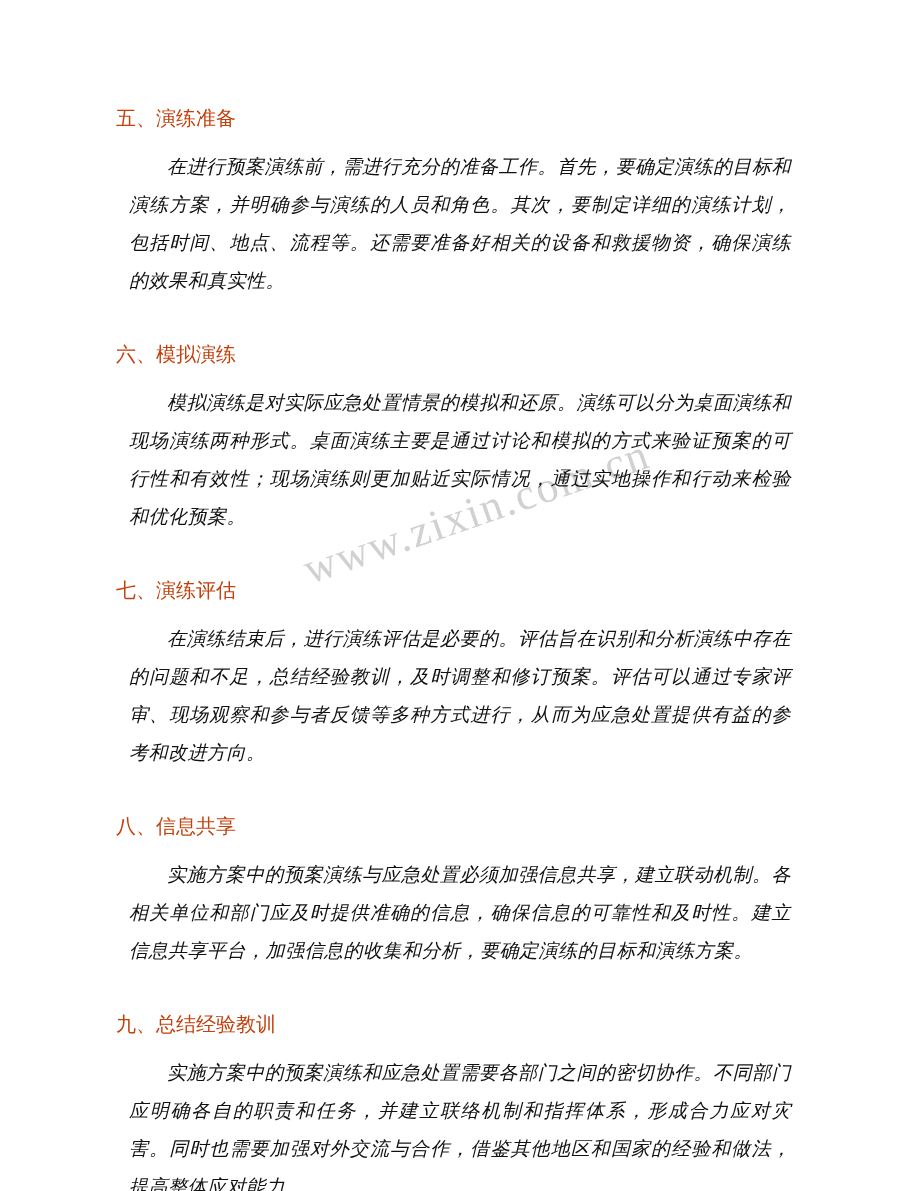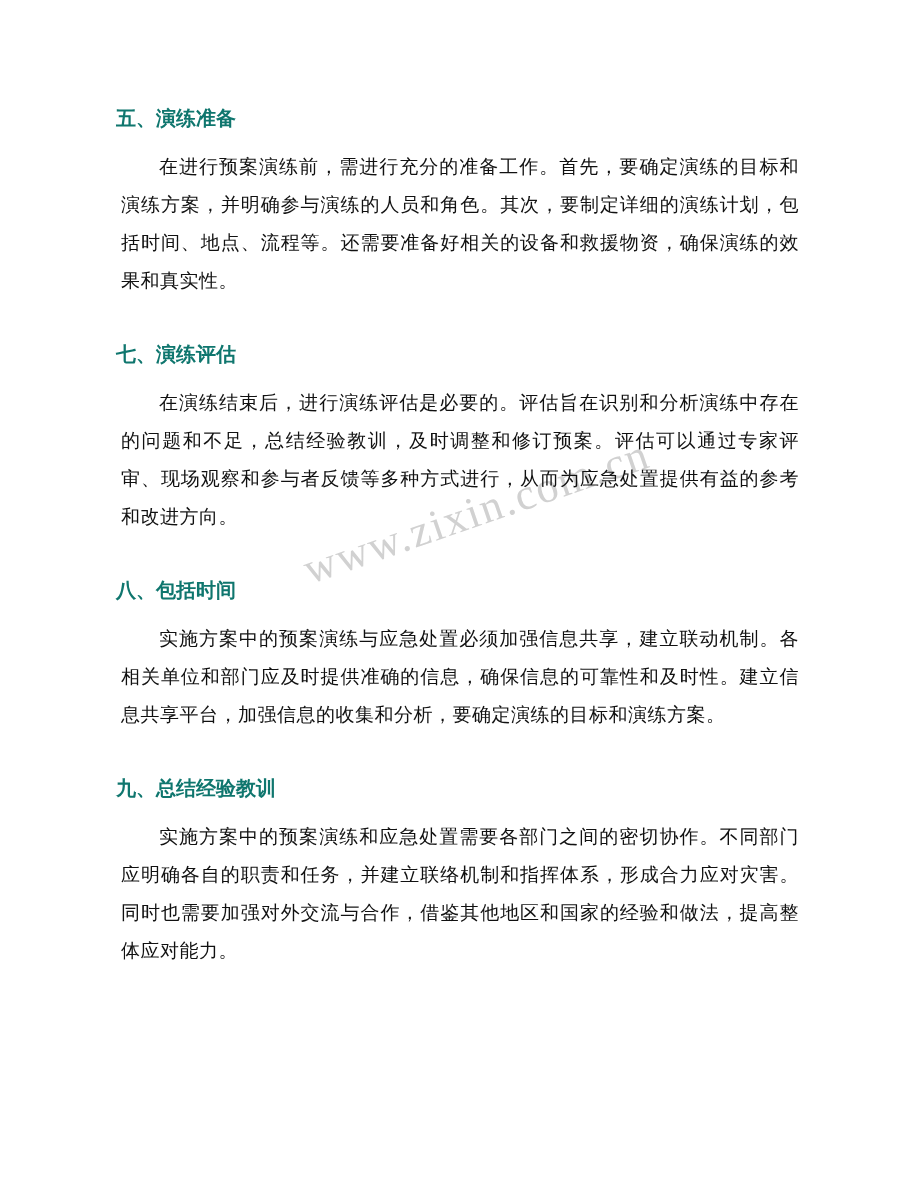--- a/index.html
+++ b/index.html
@@ -20,34 +20,35 @@
     inset: 0;
     box-sizing: border-box;
     padding: 104px 116px 0 116px;
     background: #ffffff;
   }
   .doc-section { margin: 0 0 40px 0; }
   .doc-section:last-child { margin-bottom: 0; }
   .section-heading {
     font-family: "Liberation Sans", "DejaVu Sans", sans-serif;
     font-size: 20px;
-    font-weight: bold;
-    color: #0f766e;
+    font-weight: normal;
+    color: #c2410c;
     margin: 0 0 16px 0;
     line-height: 28px;
   }
   .section-body {
     font-family: "Liberation Serif", "DejaVu Serif", serif;
     font-size: 19px;
     line-height: 38px;
     color: #111111;
-    margin: 5px;
+    margin: 13px;
     text-align: justify;
     text-indent: 2em;
     letter-spacing: 0.5px;
+    font-style: italic;
   }
   .section-body:empty { display: none; }
   .watermark {
     position: absolute;
     left: 305px;
     top: 545px;
     font-family: "Liberation Serif", "DejaVu Serif", serif;
     font-size: 44px;
     color: #c9c9c9;
     opacity: 0.85;
@@ -66,28 +67,32 @@
 <div class="watermark">www.zixin.com.cn</div>
 
 <div class="page">
   <div class="content">
 
     <section class="doc-section">
       <h2 class="section-heading">五、演练准备</h2>
       <p class="section-body">在进行预案演练前，需进行充分的准备工作。首先，要确定演练的目标和演练方案，并明确参与演练的人员和角色。其次，要制定详细的演练计划，包括时间、地点、流程等。还需要准备好相关的设备和救援物资，确保演练的效果和真实性。</p>
     </section>
 
+    <section class="doc-section">
+      <h2 class="section-heading">六、模拟演练</h2>
+      <p class="section-body">模拟演练是对实际应急处置情景的模拟和还原。演练可以分为桌面演练和现场演练两种形式。桌面演练主要是通过讨论和模拟的方式来验证预案的可行性和有效性；现场演练则更加贴近实际情况，通过实地操作和行动来检验和优化预案。</p>
+    </section>
 
     <section class="doc-section">
       <h2 class="section-heading">七、演练评估</h2>
       <p class="section-body">在演练结束后，进行演练评估是必要的。评估旨在识别和分析演练中存在的问题和不足，总结经验教训，及时调整和修订预案。评估可以通过专家评审、现场观察和参与者反馈等多种方式进行，从而为应急处置提供有益的参考和改进方向。</p>
     </section>
 
     <section class="doc-section">
-      <h2 class="section-heading">八、包括时间</h2>
+      <h2 class="section-heading">八、信息共享</h2>
       <p class="section-body">实施方案中的预案演练与应急处置必须加强信息共享，建立联动机制。各相关单位和部门应及时提供准确的信息，确保信息的可靠性和及时性。建立信息共享平台，加强信息的收集和分析，要确定演练的目标和演练方案。</p>
     </section>
 
     <section class="doc-section">
       <h2 class="section-heading">九、总结经验教训</h2>
       <p class="section-body">实施方案中的预案演练和应急处置需要各部门之间的密切协作。不同部门应明确各自的职责和任务，并建立联络机制和指挥体系，形成合力应对灾害。同时也需要加强对外交流与合作，借鉴其他地区和国家的经验和做法，提高整体应对能力。</p>
     </section>
 
   </div>
 </div>

